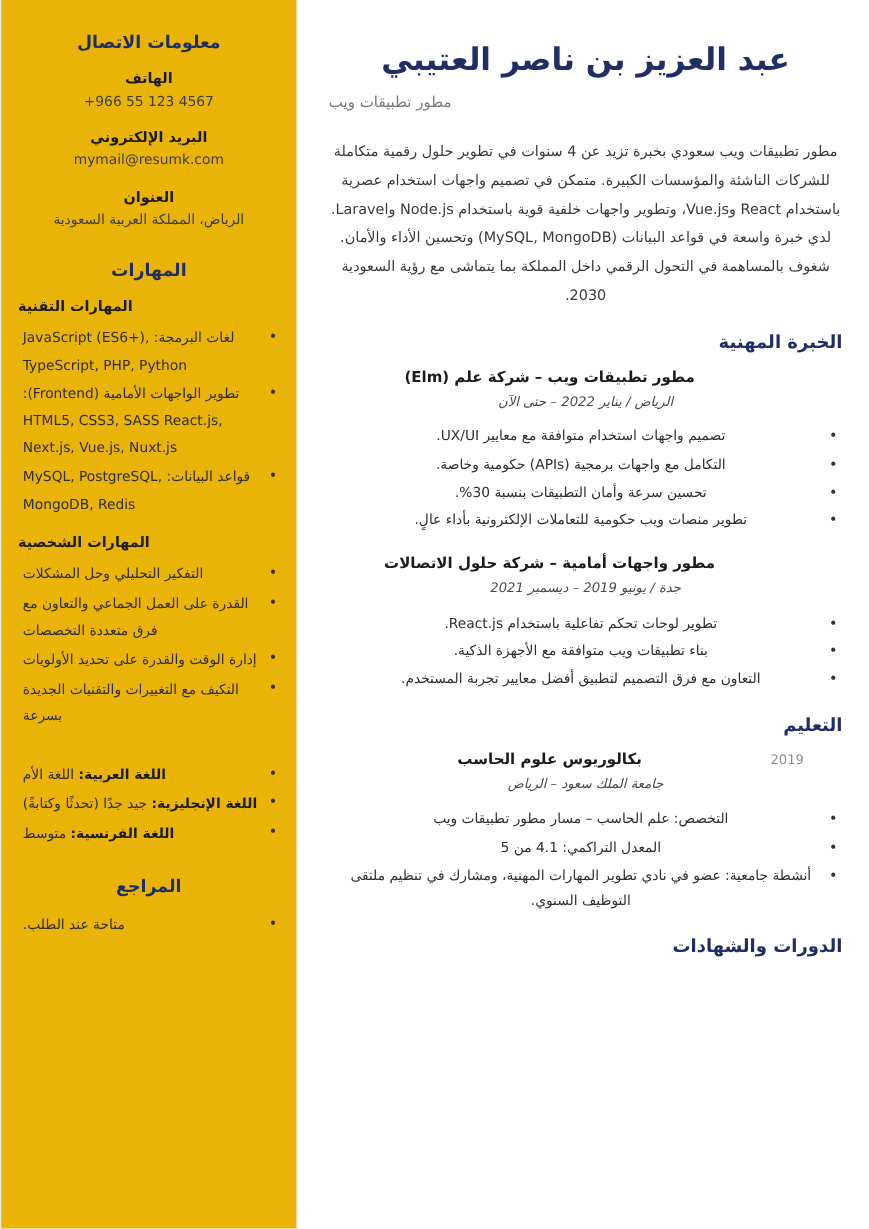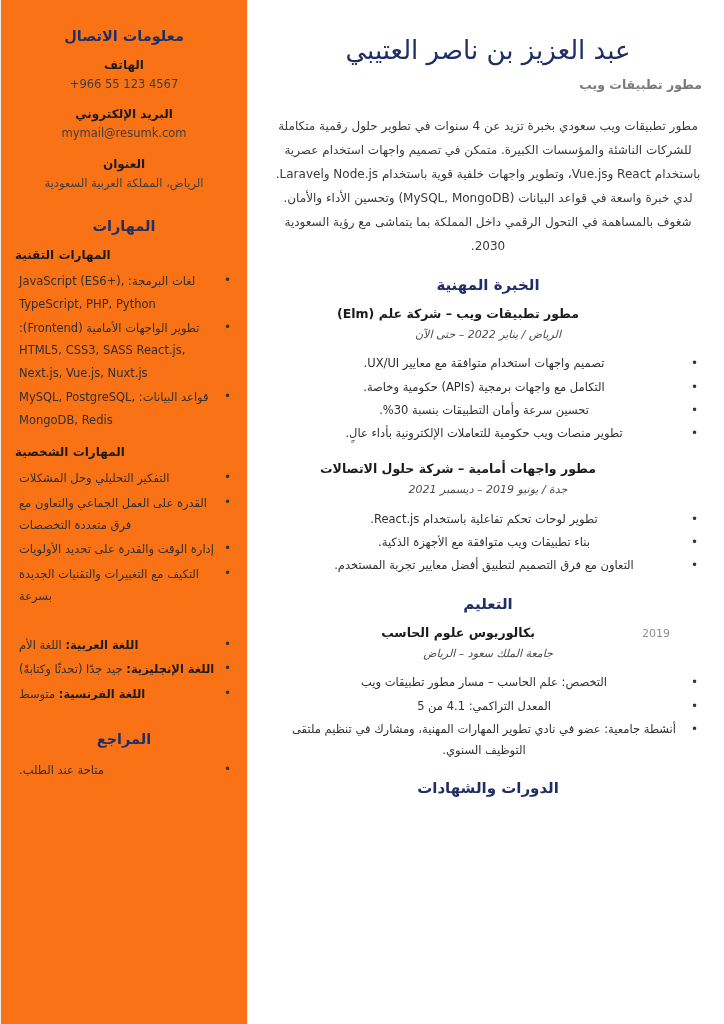--- a/index.html
+++ b/index.html
@@ -21,63 +21,63 @@
     box-sizing: border-box;
     overflow: hidden;
     display: flex;
     flex-direction: row;
   }
   
   .sidebar {
     order: 2;
     width: 248px;
     min-width: 248px;
-    background: #f97316;
+    background: #eab308;
     border-left: 1px solid #ececec;
     border-right: 1px solid #f4f4f4;
     box-sizing: border-box;
     padding: 28px 14px 20px 14px;
     text-align: center;
   }
   .main {
     order: 1;
     flex: 1;
     box-sizing: border-box;
     padding: 34px 22px 20px 26px;
   }
   
   .name {
     font-size: 26px;
-    font-weight: normal;
+    font-weight: bold;
     color: #1f2f66;
     text-align: center;
     letter-spacing: 0px;
     line-height: 1.25;
     margin: 0 0 10px 0;
   }
   .job-title {
     font-size: 12.5px;
     color: #7a7a7a;
-    text-align: right;
+    text-align: left;
     margin: 0 0 22px 0;
-    font-weight: bold;
+    font-weight: normal;
   }
   .summary {
     font-size: 12px;
     line-height: 2.0;
     color: #3a3a3a;
     text-align: center;
     margin: 0 0 14px 0;
   }
   
   .sec-title {
     font-size: 15px;
     font-weight: bold;
     color: #1f2f66;
-    text-align: center;
+    text-align: right;
     margin: 18px 0 10px 0;
     line-height: 1.3;
   }
   .side-title {
     font-size: 14.5px;
     font-weight: bold;
     color: #1f2f66;
     text-align: center;
     margin: 0 0 12px 0;
   }

